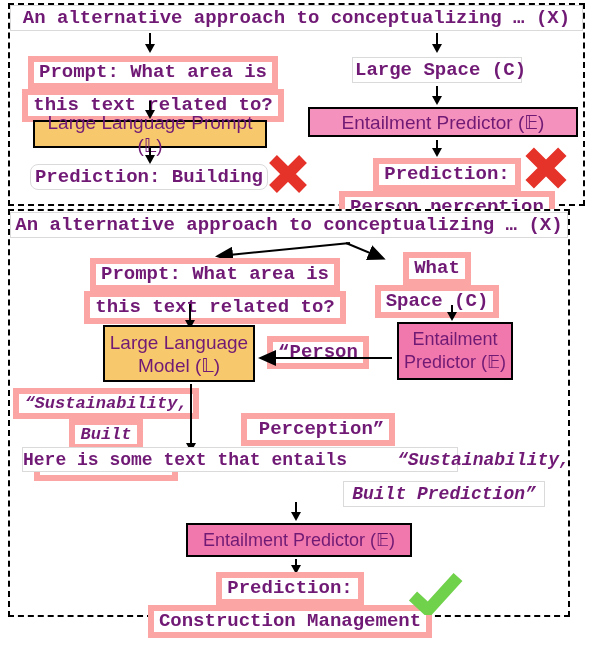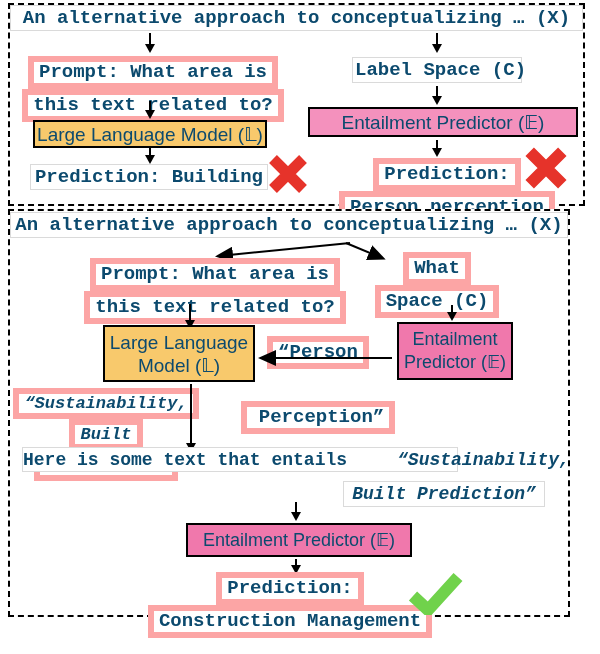--- a/index.html
+++ b/index.html
@@ -1,17 +1,17 @@
 <!DOCTYPE html>
 <html><head>
 <meta charset="utf-8">
 <style>
   html,body{margin:0;padding:0;background:#fff;}
   .canvas{position:relative;width:600px;height:654px;background:#fff;
-          font-family:"Liberation Mono","DejaVu Sans Mono",monospace;color:#0c4a6e;overflow:hidden;}
+          font-family:"Liberation Mono","DejaVu Sans Mono",monospace;color:#701a75;overflow:hidden;}
   .panel{position:absolute;border:2px dashed #000;box-sizing:border-box;background:#fff;}
   .lbl{position:absolute;background:#fff;border:1px solid #dadada;font-weight:bold;
        font-size:19px;line-height:22px;text-align:center;padding:1px 2px;
        box-sizing:border-box;white-space:nowrap;}
   .stack{position:absolute;display:flex;flex-direction:column;align-items:center;}
   .stack .line{background:#fff;border:6px solid #fca5a5;font-weight:bold;font-size:19px;
        line-height:21px;padding:0 5px;white-space:nowrap;}
   .ital .line{font-style:italic;font-size:17px;line-height:19px;}
   .box{position:absolute;border:2px solid #000;display:flex;flex-direction:column;
        align-items:center;justify-content:center;text-align:center;box-sizing:border-box;
@@ -40,34 +40,34 @@
   <div class="varrow" style="left:149px;top:33px;height:11px;"></div>
 
   <div class="stack" style="left:28px;top:56px;width:250px;">
     <div class="line">Prompt: What area is</div>
     <div class="line">this text related to?</div>
   </div>
 
   <div class="varrow" style="left:149px;top:101px;height:9px;"></div>
 
   <div class="box orange" style="left:33px;top:120px;width:234px;height:28px;">
-    <span>Large Language Model (𝕃)</span>
+    <span>Large Language Prompt (𝕃)</span>
   </div>
 
   <div class="varrow" style="left:149px;top:148px;height:7px;"></div>
 
-  <div class="lbl" style="left:30px;top:164px;width:238px;">Prediction: Building</div>
+  <div class="lbl" style="left:30px;top:164px;width:238px;border-radius:8px;">Prediction: Building</div>
 
   <svg class="absvg" style="left:265px;top:151px;" width="46" height="46" viewBox="0 0 46 46">
     <path d="M8 8 L38 38 M38 8 L8 38" stroke="#E6332A" stroke-width="11" fill="none"></path>
   </svg>
 
   <div class="varrow" style="left:436px;top:33px;height:11px;"></div>
 
-  <div class="lbl" style="left:352px;top:57px;width:170px;">Label Space (C)</div>
+  <div class="lbl" style="left:352px;top:57px;width:170px;">Large Space (C)</div>
 
   <div class="varrow" style="left:436px;top:86px;height:10px;"></div>
 
   <div class="box pink1" style="left:308px;top:107px;width:270px;height:30px;">
     <span>Entailment Predictor (𝔼)</span>
   </div>
 
   <div class="varrow" style="left:436px;top:140px;height:8px;"></div>
 
   <div class="stack" style="left:337px;top:158px;width:220px;">
@@ -118,21 +118,21 @@
     <span>Predictor (𝔼)</span>
   </div>
 
   <div class="box orange" style="left:103px;top:325px;width:152px;height:57px;">
     <span>Large Language</span>
     <span>Model (𝕃)</span>
   </div>
 
   <div class="stack" style="left:248px;top:336px;width:140px;gap:24px;">
     <div class="line">“Person</div>
-    <div class="line" style="margin-top:8px;padding-left:12px;">Perception”</div>
+    <div class="line" style="margin-top:20px;padding-left:12px;">Perception”</div>
   </div>
   <svg class="absvg" style="left:252px;top:350px;" width="144" height="16" viewBox="0 0 144 16">
     <defs>
         <marker id="m3" markerWidth="9" markerHeight="8" refX="7" refY="4" orient="auto">
       <path d="M0 0 L9 4 L0 8 z" fill="#000"></path>
         </marker>
       </defs>
     <line x1="140" y1="8" x2="10" y2="8" stroke="#000" stroke-width="2" marker-end="url(#m3)"></line>
   </svg>
 

